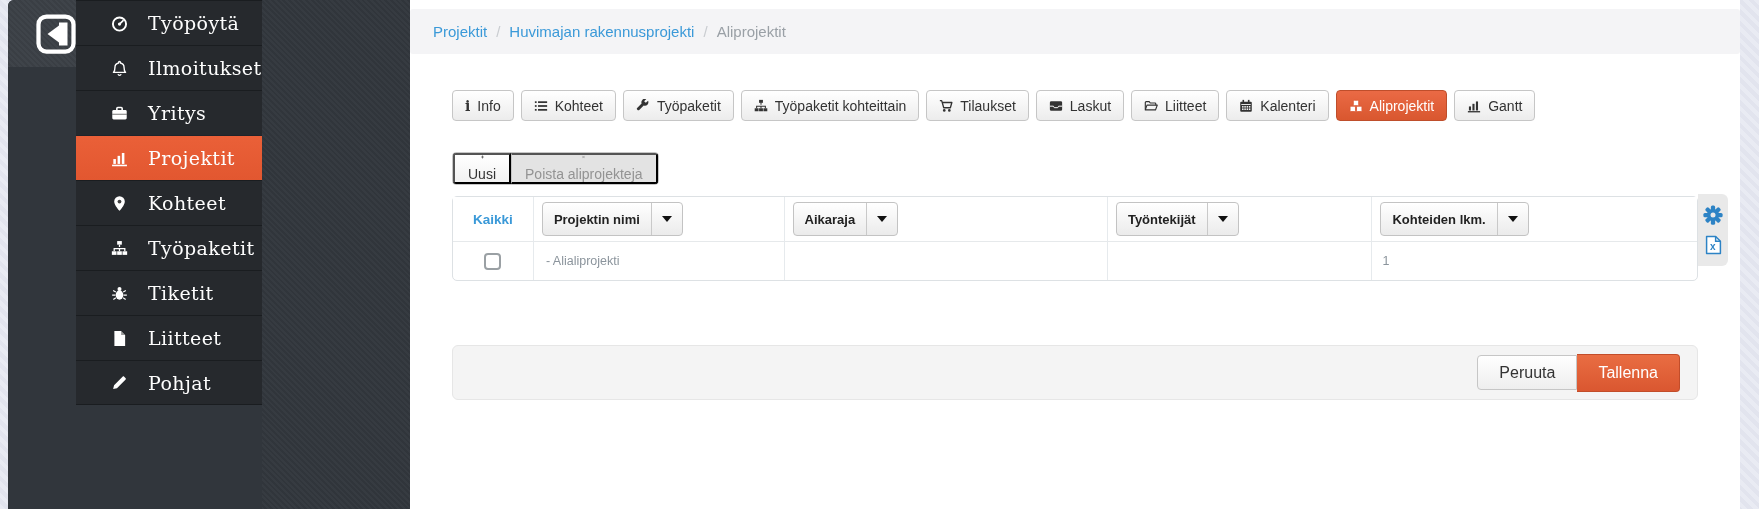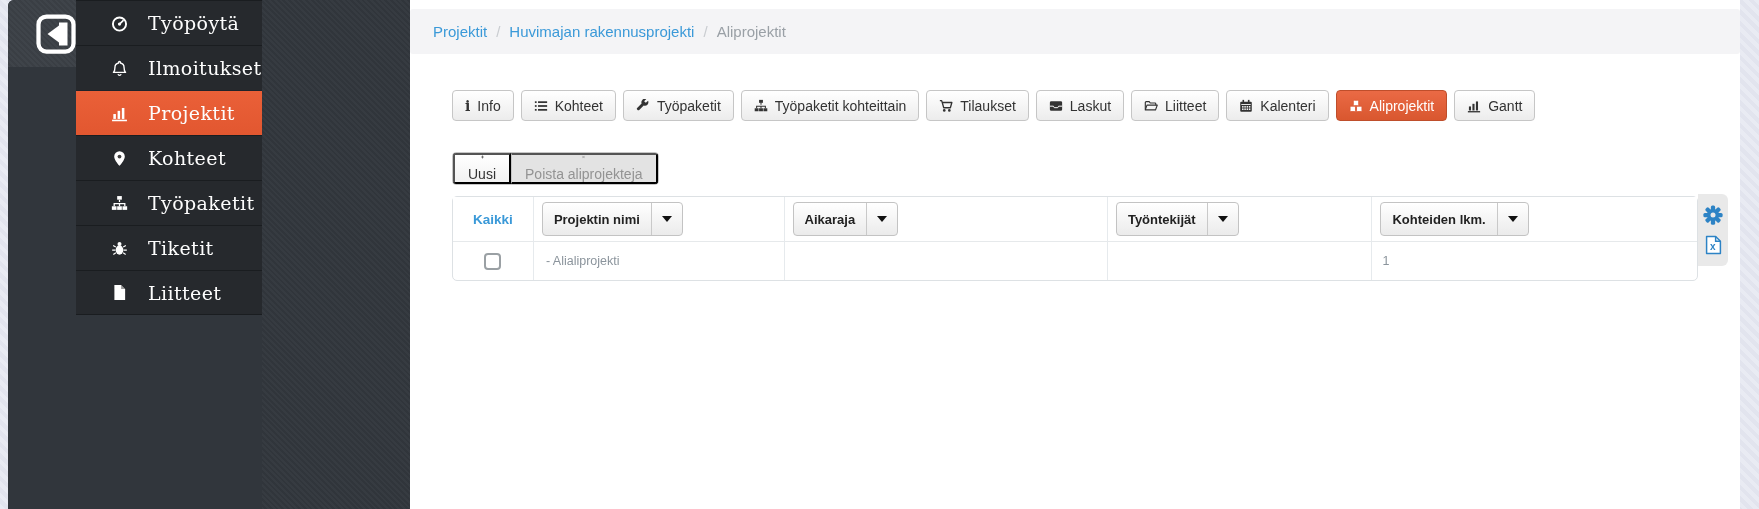--- a/index.html
+++ b/index.html
@@ -229,20 +229,28 @@
       <span>Työpöytä</span>
     </li>
     <li>
       <span class="mi-icon">
           <svg>
             <use href="#i-bell"></use>
           </svg>
         </span>
       <span>Ilmoitukset</span>
     </li>
+    <li>
+      <span class="mi-icon">
+          <svg>
+            <use href="#i-briefcase"></use>
+          </svg>
+        </span>
+      <span>Yritys</span>
+    </li>
     <li class="active">
       <span class="mi-icon">
           <svg>
             <use href="#i-barchart"></use>
           </svg>
         </span>
       <span>Projektit</span>
     </li>
     <li>
       <span class="mi-icon">
@@ -268,20 +276,28 @@
         </span>
       <span>Tiketit</span>
     </li>
     <li>
       <span class="mi-icon">
           <svg>
             <use href="#i-file"></use>
           </svg>
         </span>
       <span>Liitteet</span>
+    </li>
+    <li>
+      <span class="mi-icon">
+          <svg>
+            <use href="#i-pencil"></use>
+          </svg>
+        </span>
+      <span>Pohjat</span>
     </li>
   </ul>
   <div class="sidebar-footer"></div>
 </div>
 
 <div class="main">
   <div class="breadcrumb-bar">
     <a class="crumb-link">Projektit</a>
     <span class="crumb-sep">/</span>
     <a class="crumb-link">Huvimajan rakennusprojekti</a>
@@ -462,15 +478,21 @@
         <span class="f-btn">
           <svg width="17" height="20" viewBox="0 0 16 18">
             <path d="M1.5 1h8.5l4.5 4.5V17h-13z" fill="#fff" stroke="#2d83c5" stroke-width="1.4" stroke-linejoin="round"></path>
             <path d="M10 1v4.5h4.5" fill="none" stroke="#2d83c5" stroke-width="1.4"></path>
             <text x="4.6" y="14" font-size="9.5" font-weight="bold" fill="#2d83c5" font-family="Liberation Sans, sans-serif">x</text>
           </svg>
         </span>
       </div>
     </div>
 
+    <div class="footer-panel">
+      <div class="btn-group-end">
+        <button class="btn-cancel">Peruuta</button>
+        <button class="btn-save">Tallenna</button>
+      </div>
+    </div>
 
   </div>
 </div>
 
 </body></html>

